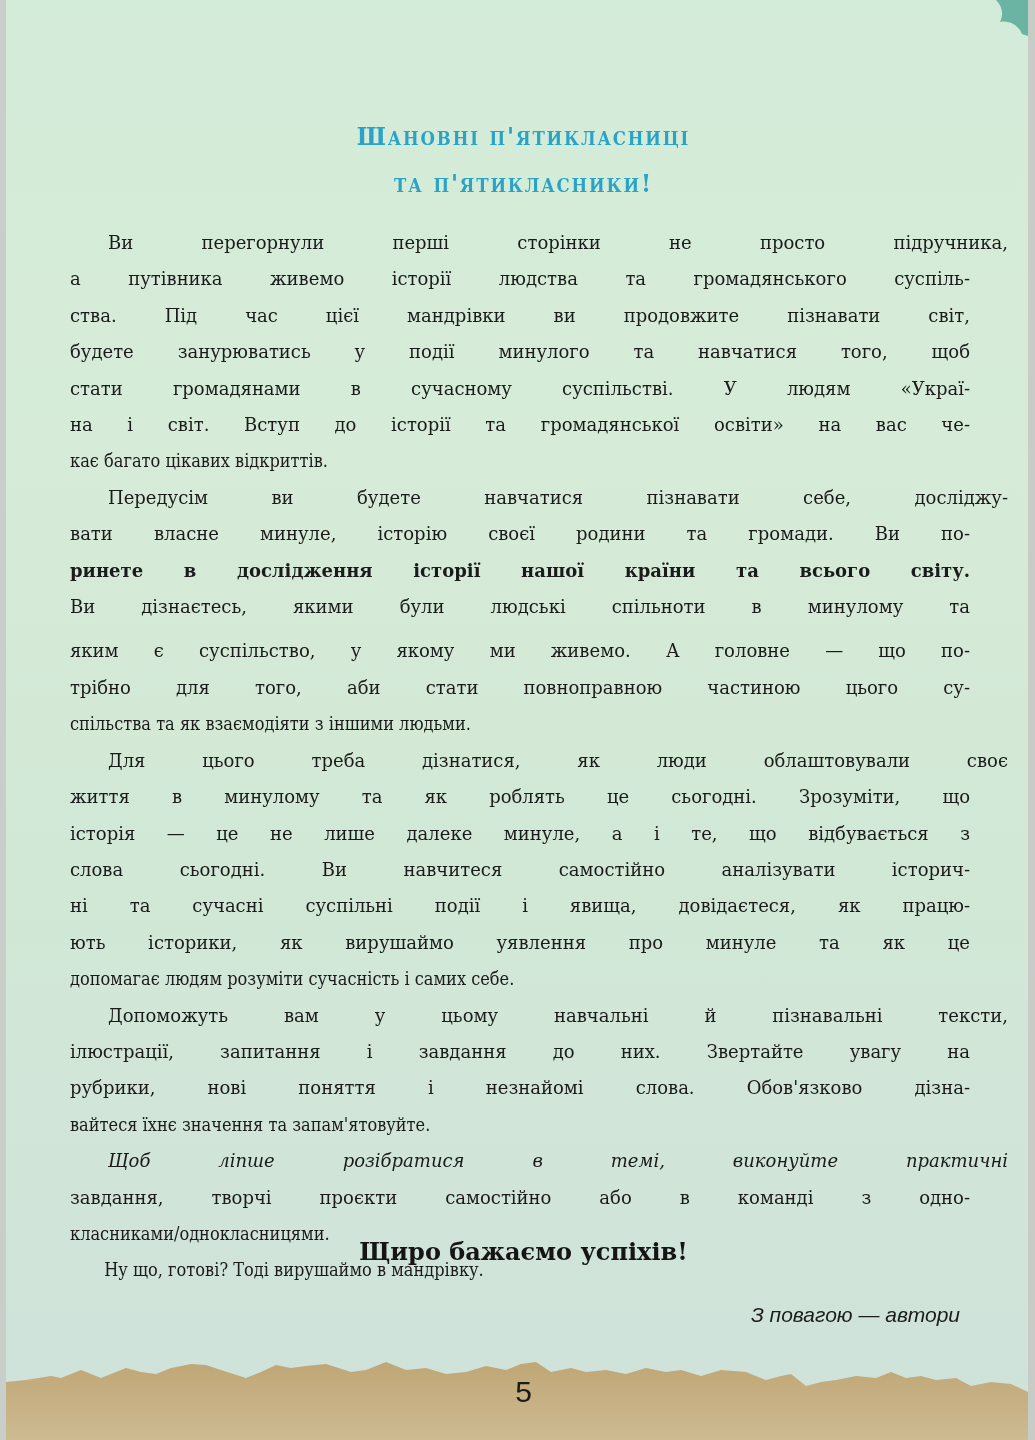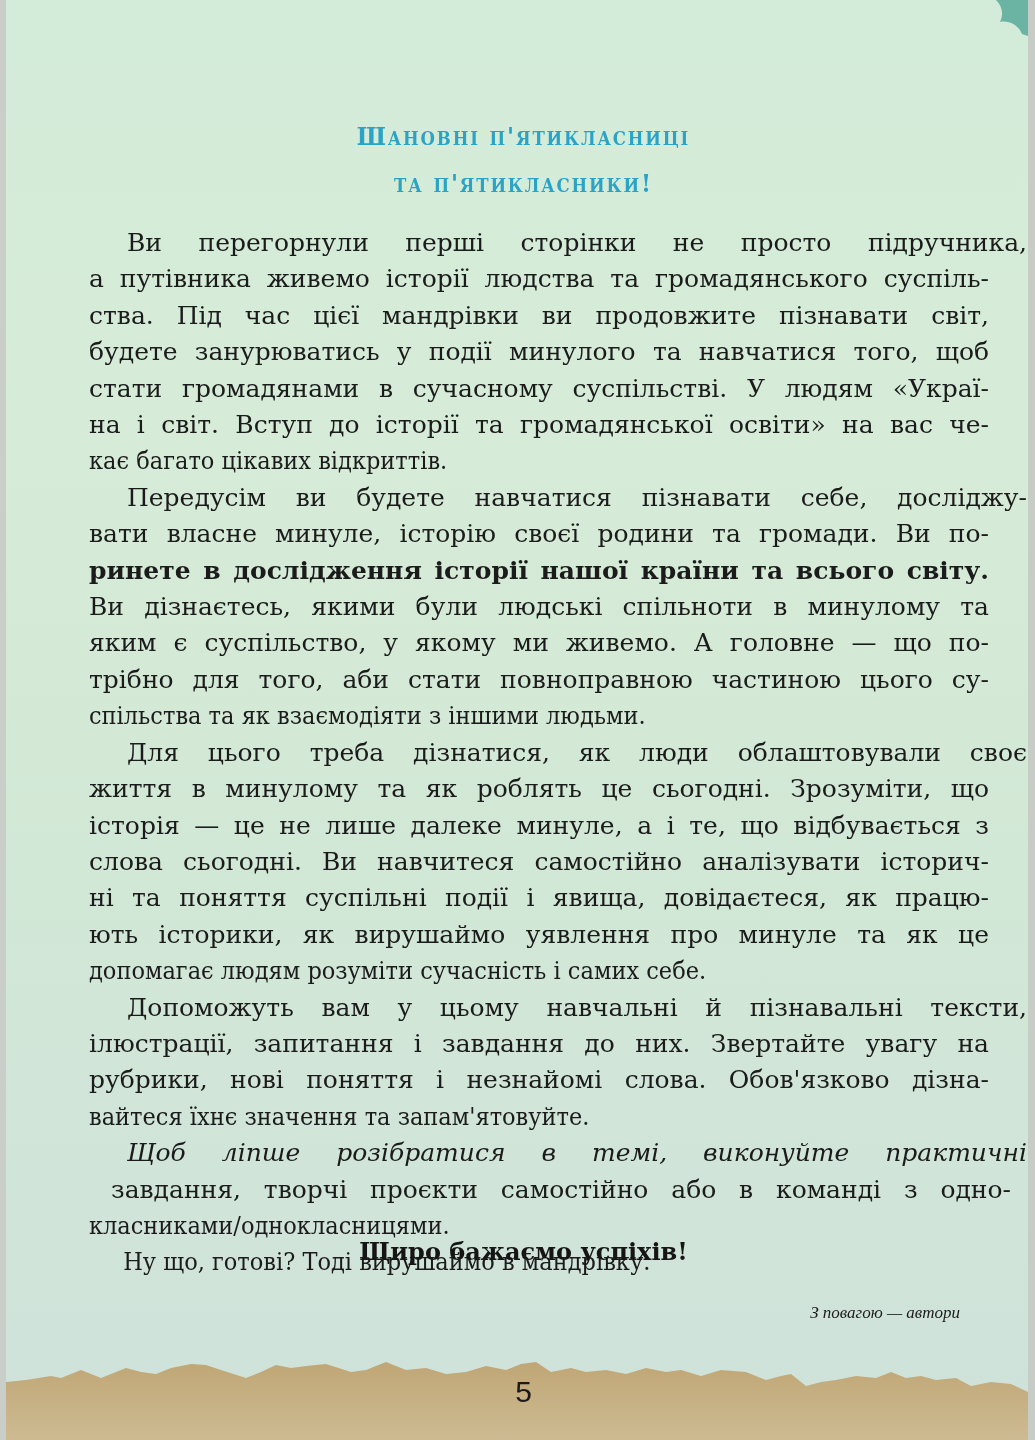--- a/index.html
+++ b/index.html
@@ -50,25 +50,25 @@
       letter-spacing: 2px;
       line-height: 47px;
       font-variant: small-caps;
     }
     .title .line {
       display: block;
       transform: scaleX(0.92);
     }
     .body-text {
       position: absolute;
-      left: 83px;
+      left: 64px;
       top: 225px;
       width: 900px;
       font-family: "DejaVu Serif", serif;
-      font-size: 25px;
+      font-size: 18px;
       color: #1b1b1b;
       line-height: 36.4px;
     }
     .body-text .tl {
       display: block;
       white-space: nowrap;
       text-align: justify;
       text-align-last: justify;
       transform-origin: left center;
     }
@@ -86,23 +86,23 @@
       text-align: center;
       font-family: "DejaVu Serif", serif;
       font-weight: bold;
       font-size: 24px;
       color: #151515;
     }
     .signature {
       position: absolute;
       right: 68px;
       top: 1303px;
-      font-family: Liberation Serif, serif;
+      font-family: Liberation Sans, sans-serif;
       font-style: italic;
-      font-size: 17px;
+      font-size: 21px;
       color: #1c1c1c;
     }
     .ground {
       position: absolute;
       left: 0;
       bottom: 0;
       width: 1035px;
       height: 120px;
     }
     .page-number {
@@ -140,45 +140,45 @@
       <span class="tl" style="display: block; width: 900px; transform: scaleX(1);">стати громадянами в сучасному суспільстві. У людям «Украї-</span>
       <span class="tl" style="display: block; width: 900px; transform: scaleX(1);">на і світ. Вступ до історії та громадянської освіти» на вас че-</span>
       <span class="tl last" style="display: block; width: auto; transform: scaleX(0.9);">кає багато цікавих відкриттів.</span>
     </div>
 
     <div>
       <span class="tl indent" style="display: block; width: 900px; transform: scaleX(1);">Передусім ви будете навчатися пізнавати себе, досліджу-</span>
       <span class="tl" style="display: block; width: 900px; transform: scaleX(1);">вати власне минуле, історію своєї родини та громади. Ви по-</span>
       <span class="tl" style="display: block; width: 900px; transform: scaleX(1); font-weight: bold;">ринете в дослідження історії нашої країни та всього світу.</span>
       <span class="tl" style="display: block; width: 900px; transform: scaleX(1);">Ви дізнаєтесь, якими були людські спільноти в минулому та</span>
-      <span class="tl" style="display: block; width: 900px; transform: scaleX(1);">яким є суспільство, у якому ми живемо. А головне — що по-</span>
+      <span class="tl" style="display: block; width: 900px; transform: scaleX(1); margin-top: 8px;">яким є суспільство, у якому ми живемо. А головне — що по-</span>
       <span class="tl" style="display: block; width: 900px; transform: scaleX(1);">трібно для того, аби стати повноправною частиною цього су-</span>
       <span class="tl last" style="display: block; width: auto; transform: scaleX(0.9);">спільства та як взаємодіяти з іншими людьми.</span>
     </div>
 
     <div>
       <span class="tl indent" style="display: block; width: 900px; transform: scaleX(1);">Для цього треба дізнатися, як люди облаштовували своє</span>
       <span class="tl" style="display: block; width: 900px; transform: scaleX(1);">життя в минулому та як роблять це сьогодні. Зрозуміти, що</span>
       <span class="tl" style="display: block; width: 900px; transform: scaleX(1);">історія — це не лише далеке минуле, а і те, що відбувається з</span>
       <span class="tl" style="display: block; width: 900px; transform: scaleX(1);">слова сьогодні. Ви навчитеся самостійно аналізувати історич-</span>
-      <span class="tl" style="display: block; width: 900px; transform: scaleX(1);">ні та поняття суспільні події і явища, довідаєтеся, як працю-</span>
+      <span class="tl" style="display: block; width: 900px; transform: scaleX(1);">ні та сучасні суспільні події і явища, довідаєтеся, як працю-</span>
       <span class="tl" style="display: block; width: 900px; transform: scaleX(1);">ють історики, як вирушаймо уявлення про минуле та як це</span>
       <span class="tl last" style="display: block; width: auto; transform: scaleX(0.9);">допомагає людям розуміти сучасність і самих себе.</span>
     </div>
 
     <div>
       <span class="tl indent" style="display: block; width: 900px; transform: scaleX(1);">Допоможуть вам у цьому навчальні й пізнавальні тексти,</span>
       <span class="tl" style="display: block; width: 900px; transform: scaleX(1);">ілюстрації, запитання і завдання до них. Звертайте увагу на</span>
       <span class="tl" style="display: block; width: 900px; transform: scaleX(1);">рубрики, нові поняття і незнайомі слова. Обов'язково дізна-</span>
       <span class="tl last" style="display: block; width: auto; transform: scaleX(0.9);">вайтеся їхнє значення та запам'ятовуйте.</span>
     </div>
 
     <div>
       <span class="tl indent" style="display: block; width: 900px; transform: scaleX(1); font-style: italic;">Щоб ліпше розібратися в темі, виконуйте практичні</span>
-      <span class="tl" style="display: block; width: 900px; transform: scaleX(1); margin-left: 22px;">завдання, творчі проєкти самостійно або в команді з одно-</span>
+      <span class="tl" style="display: block; width: 900px; transform: scaleX(1);">завдання, творчі проєкти самостійно або в команді з одно-</span>
       <span class="tl last" style="display: block; width: auto; transform: scaleX(0.9);">класниками/однокласницями.</span>
     </div>
 
     <div>
       <span class="tl indent last" style="display: block; width: auto; transform: scaleX(0.9);">Ну що, готові? Тоді вирушаймо в мандрівку.</span>
     </div>
   </div>
 
   <div class="wish">Щиро бажаємо успіхів!</div>
 

